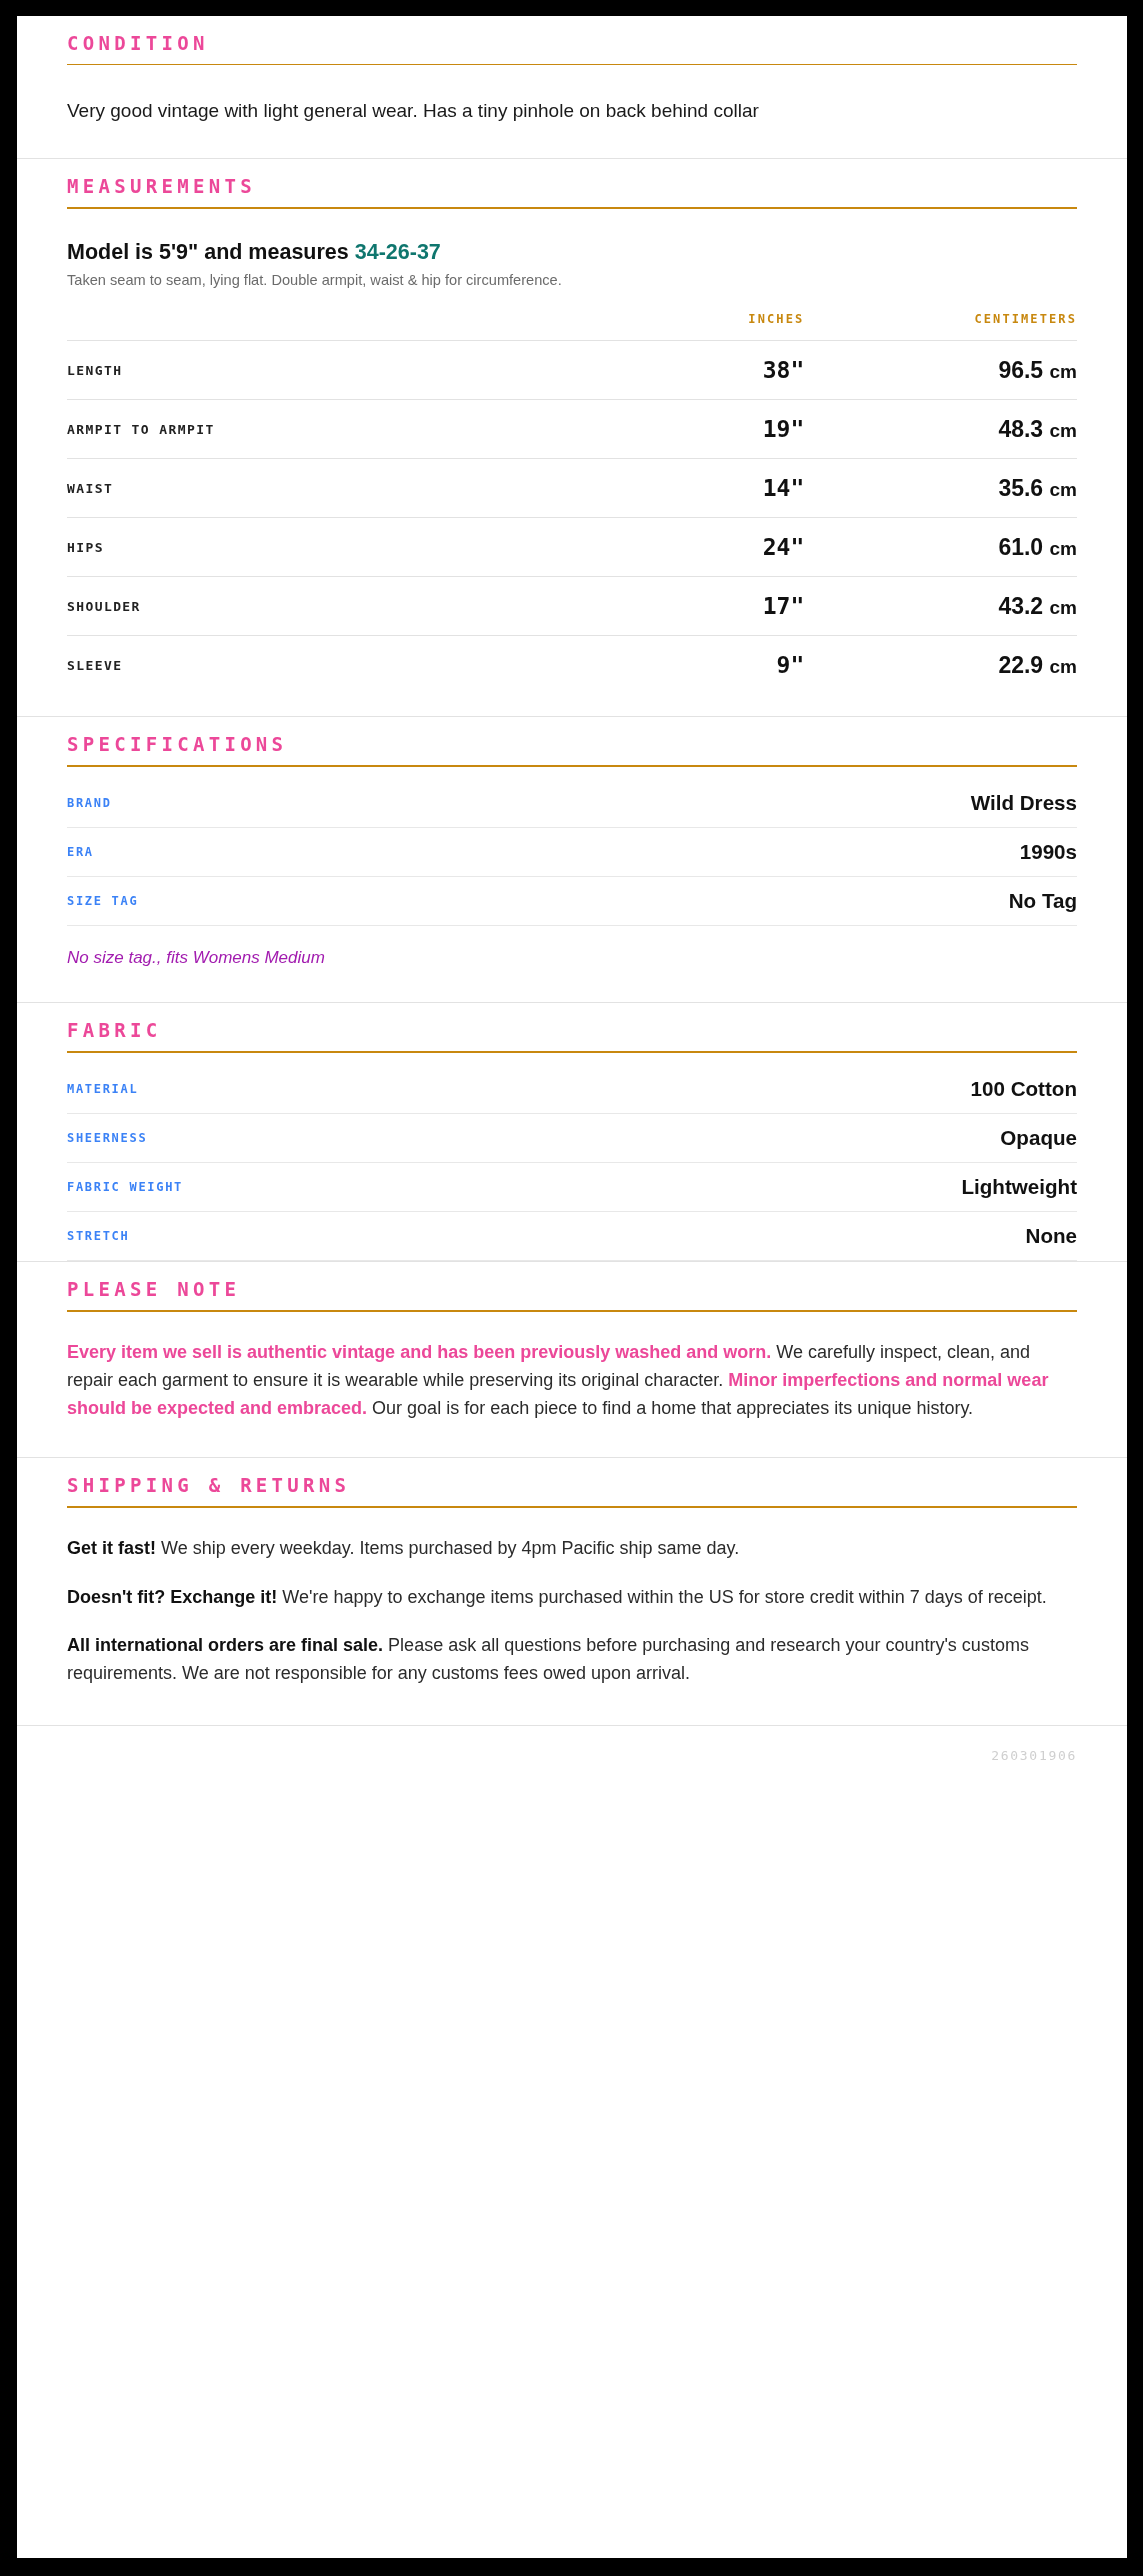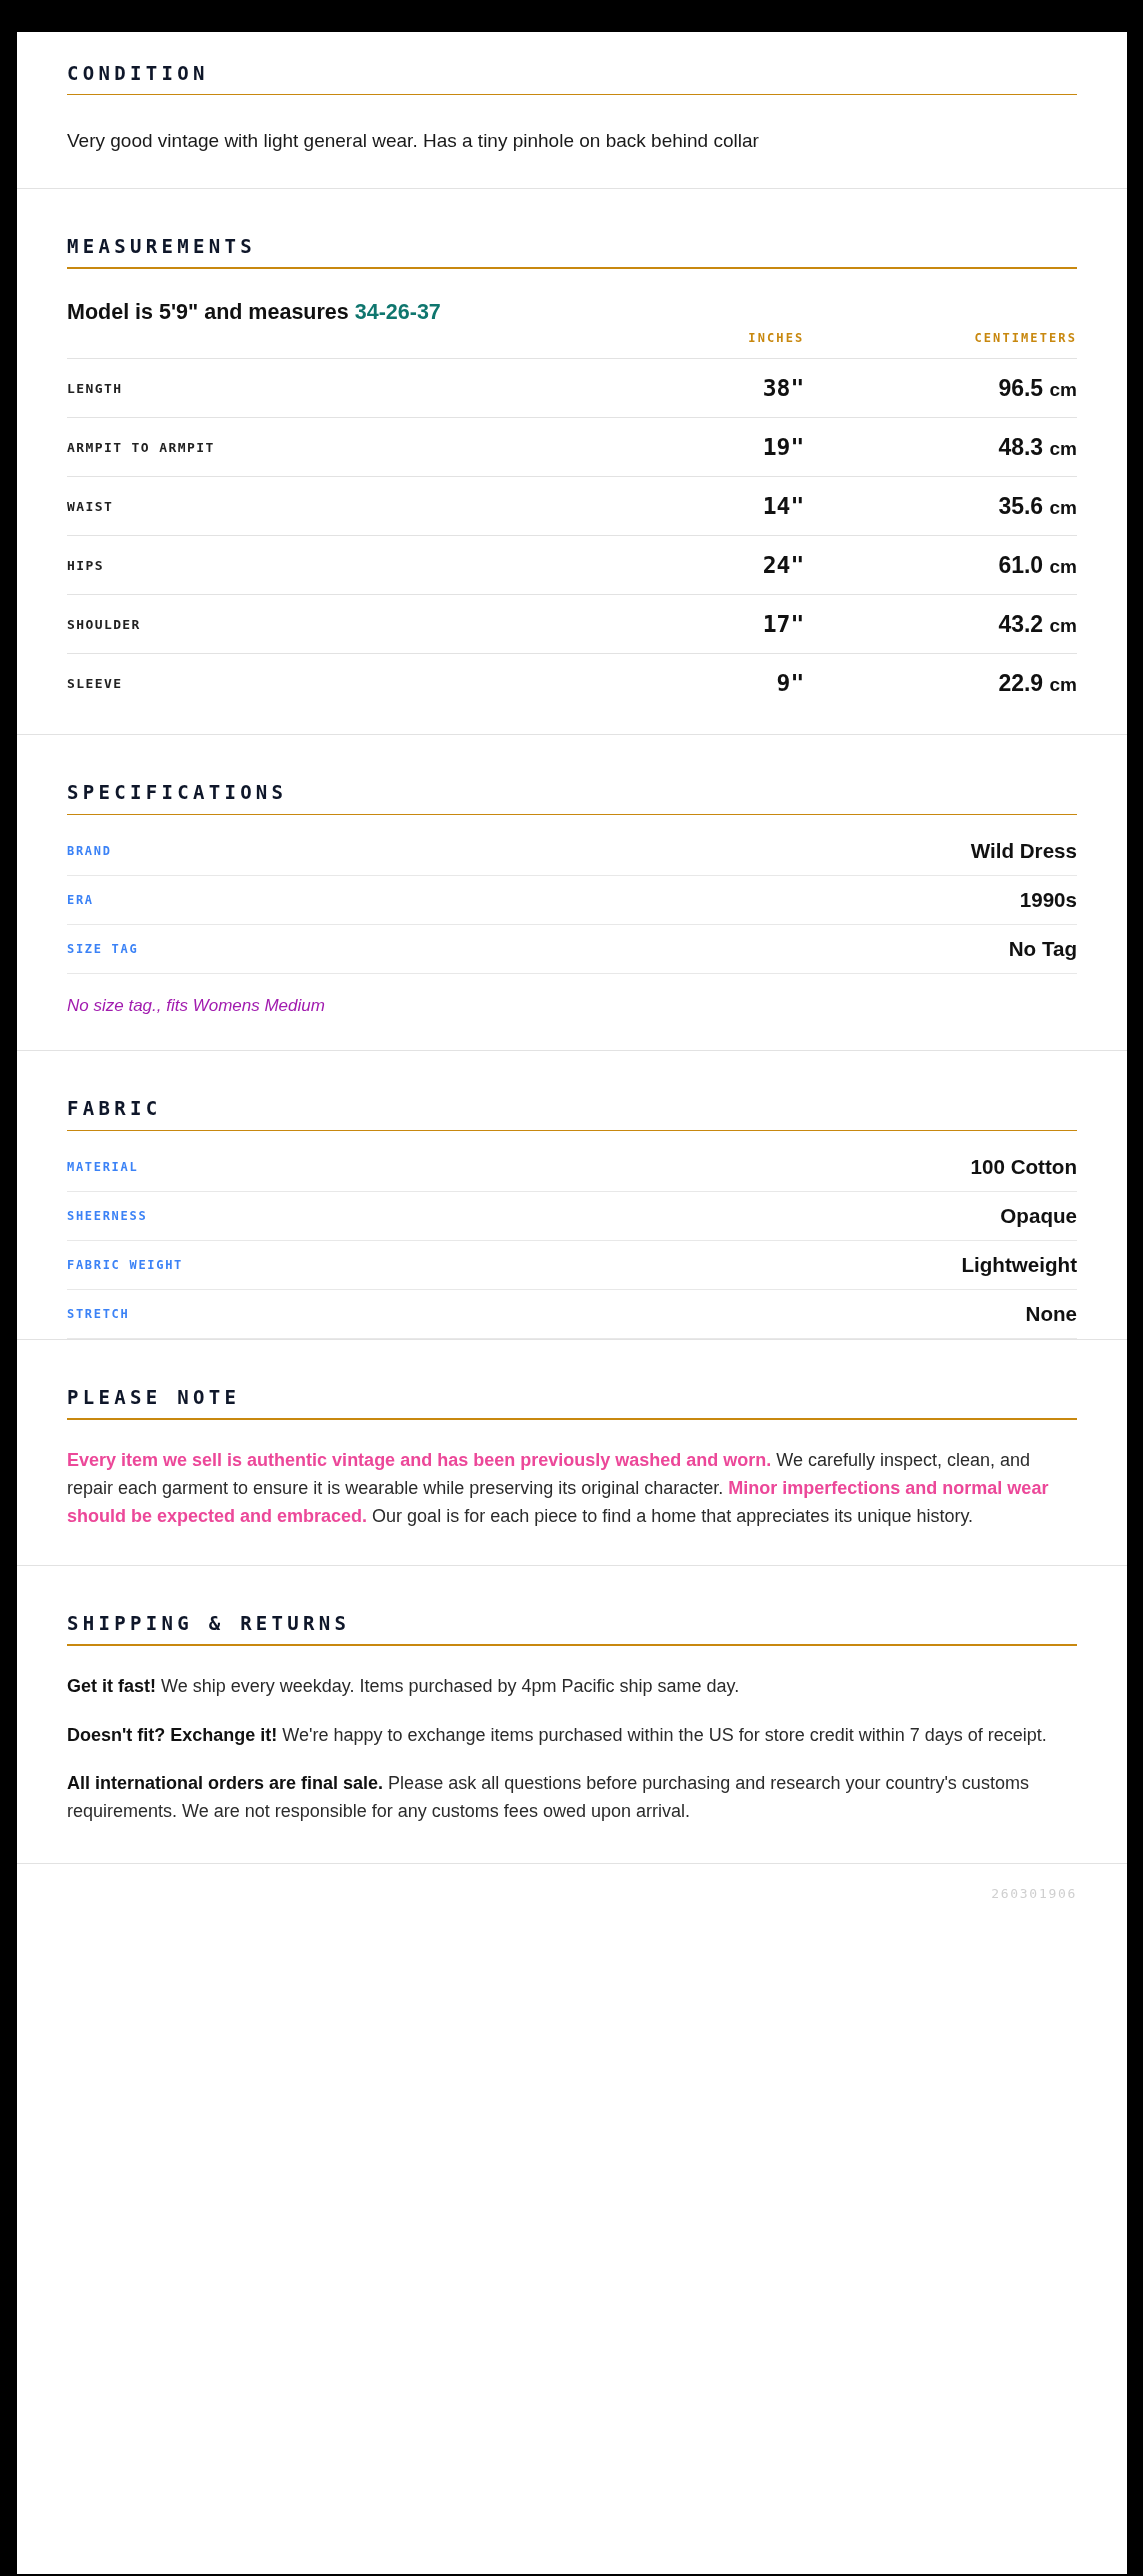--- a/index.html
+++ b/index.html
@@ -30,26 +30,25 @@
   .section {
     padding: 0 50px;
     border-bottom: 0.9px solid #e2e2e2;
   }
   .section:last-of-type { border-bottom: none; }
 
   .sec-title {
     font-size: 19px;
     font-weight: 700;
     letter-spacing: 4.3px;
-    color: #0f172a;
+    color: #ec4899;
     text-transform: uppercase;
-    padding-top: 30px;
+    padding-top: 16px;
     padding-bottom: 10.3px;
     font-family: "DejaVu Sans Mono", monospace;
-    margin-top: 16px;
   }
   .sec-rule {
     height: 1.7px;
     background: #c8880f;
     width: 100%;
     margin-bottom: 5.2px;
   }
 
   
   .condition-text {
@@ -198,20 +197,21 @@
       <div class="condition-text">Very good vintage with light general wear. Has a tiny pinhole on back behind collar</div>
     </div>
 
     <div class="section">
       <div class="sec-title">MEASUREMENTS</div>
       <div class="sec-rule"></div>
 
       <div class="model-line">
         <span>Model is 5'9" and measures </span><span class="meas-accent">34-26-37</span>
       </div>
+      <div class="model-sub">Taken seam to seam, lying flat. Double armpit, waist &amp; hip for circumference.</div>
 
       <table class="meas">
         <thead>
           <tr>
             <th class="spacer"></th>
             <th>INCHES</th>
             <th>CENTIMETERS</th>
           </tr>
         </thead>
         <tbody>

